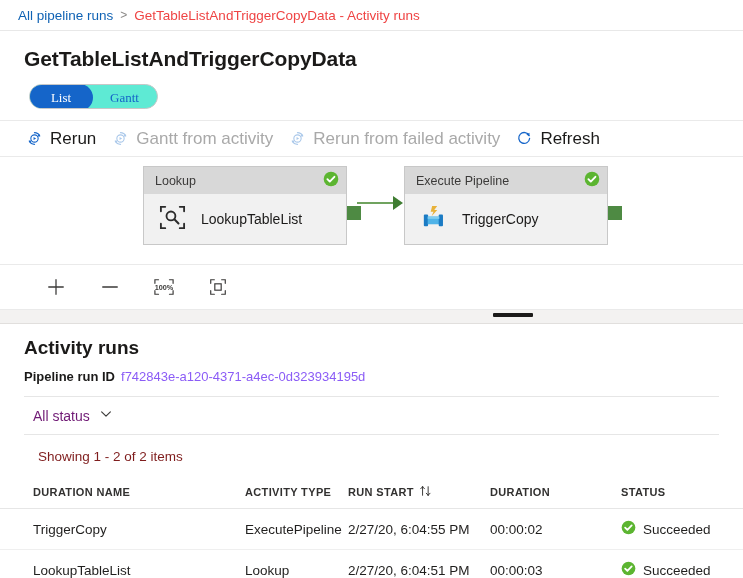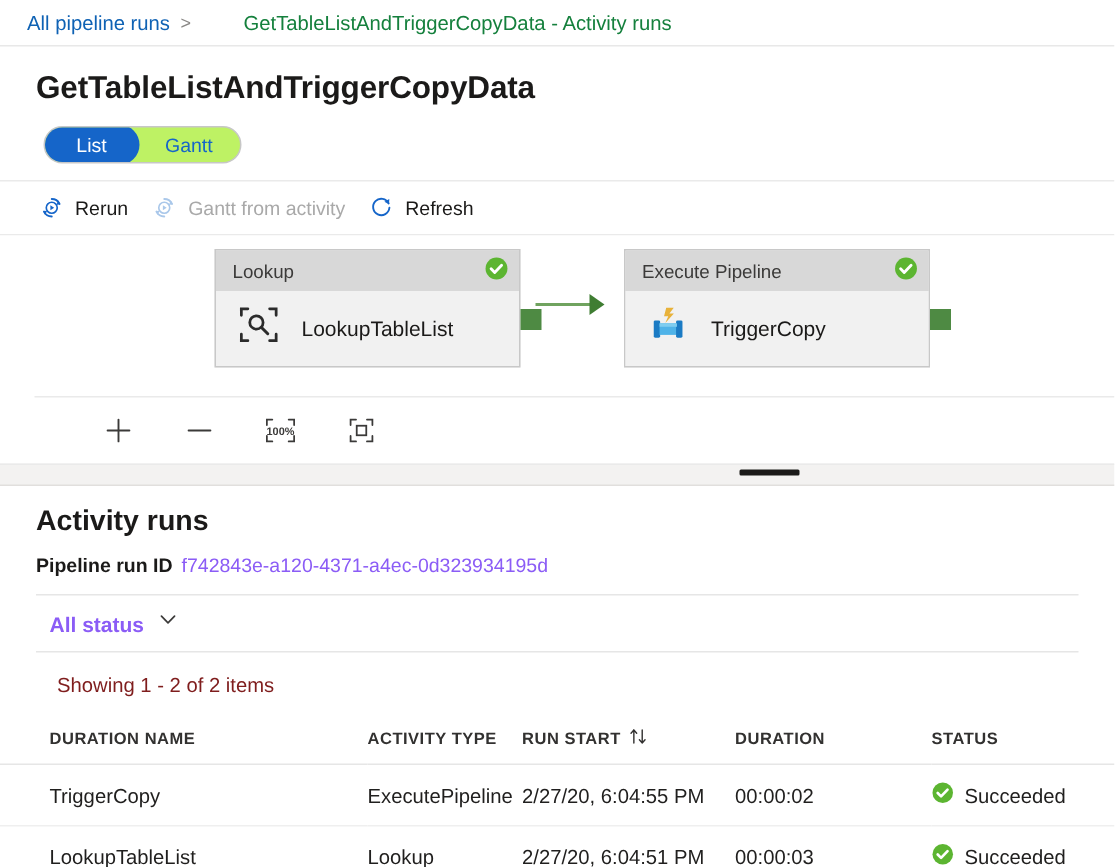--- a/index.html
+++ b/index.html
@@ -36,45 +36,44 @@
   .bc-link {
     color: #0f62b4;
     cursor: pointer;
   }
   .bc-sep {
     color: #8a8886;
     margin: 0 7px;
     font-size: 12px;
   }
   .bc-current {
-    color: #15803d;
-    margin-left: 28px;
+    color: #ef4444;
   }
 
   
   .title {
     font-size: 21px;
     font-weight: bold;
     color: #1b1a19;
     padding: 16px 0 0 24px;
     letter-spacing: -0.1px;
   }
 
   
   .pill-wrap {
     margin: 13px 0 0 29px;
     display: inline-flex;
-    align-items: center;
     border: 1px solid #c7c7c7;
     border-radius: 14px;
     height: 25px;
-    background: #bef264;
+    background: #5eead4;
     box-sizing: border-box;
     overflow: hidden;
     padding: 0;
+    font-family: Liberation Serif, serif;
   }
   .pill {
     height: 25px;
     display: flex;
     align-items: center;
     justify-content: center;
     font-size: 13px;
     padding: 0 18px;
     cursor: pointer;
     box-sizing: border-box;
@@ -103,21 +102,21 @@
     align-items: center;
     padding-left: 22px;
     gap: 0px;
     border-bottom: 1px solid #eaeaea;
     box-sizing: border-box;
   }
   .tb-btn {
     display: flex;
     align-items: center;
     gap: 7px;
-    font-size: 13px;
+    font-size: 17px;
     padding: 0 12px 0 4px;
     height: 30px;
     cursor: pointer;
     color: #1b1a19;
     white-space: nowrap;
   }
   .tb-btn.disabled {
     color: #a9a9a9;
     cursor: default;
   }
@@ -188,21 +187,20 @@
 
   
   .zoombar {
     height: 45px;
     display: flex;
     align-items: center;
     padding-left: 44px;
     gap: 30px;
     border-top: 1px solid #eaeaea;
     box-sizing: border-box;
-    margin-left: 23px;
   }
   .zoom-btn {
     width: 24px;
     height: 24px;
     display: flex;
     align-items: center;
     justify-content: center;
     cursor: pointer;
     color: #3b3a39;
   }
@@ -248,22 +246,22 @@
   }
   .filter-row {
     height: 37px;
     display: flex;
     align-items: center;
     padding-left: 33px;
     gap: 9px;
   }
   .filter-label {
     font-size: 14px;
-    font-weight: bold;
-    color: #8b5cf6;
+    font-weight: normal;
+    color: #701a75;
     cursor: pointer;
   }
 
   .showing-sep {
     margin: 0 24px;
     border-top: 1px solid #e6e6e6;
   }
   .showing {
     font-size: 13.5px;
     color: #7f1d1d;
@@ -355,20 +353,33 @@
           <path d="M10 16.8a6.8 6.8 0 0 1-6.1-3.8" fill="none" stroke="#aac8ea" stroke-width="1.5" stroke-linecap="round"></path>
           <path d="M15.2 4.3l1.4 2.9-3.1.6z" fill="#aac8ea"></path>
           <path d="M4.8 15.7l-1.4-2.9 3.1-.6z" fill="#aac8ea"></path>
           <circle cx="10" cy="10" r="4.3" fill="none" stroke="#aac8ea" stroke-width="1.3"></circle>
           <path d="M8.9 8.1l3 1.9-3 1.9z" fill="#aac8ea"></path>
         </svg>
       </span>
       <span>Gantt from activity</span>
     </div>
 
+    <div class="tb-btn disabled">
+      <span class="tb-ico">
+        <svg viewBox="0 0 20 20" width="17" height="17">
+          <path d="M10 3.2a6.8 6.8 0 0 1 6.1 3.8" fill="none" stroke="#aac8ea" stroke-width="1.5" stroke-linecap="round"></path>
+          <path d="M10 16.8a6.8 6.8 0 0 1-6.1-3.8" fill="none" stroke="#aac8ea" stroke-width="1.5" stroke-linecap="round"></path>
+          <path d="M15.2 4.3l1.4 2.9-3.1.6z" fill="#aac8ea"></path>
+          <path d="M4.8 15.7l-1.4-2.9 3.1-.6z" fill="#aac8ea"></path>
+          <circle cx="10" cy="10" r="4.3" fill="none" stroke="#aac8ea" stroke-width="1.3"></circle>
+          <path d="M8.9 8.1l3 1.9-3 1.9z" fill="#aac8ea"></path>
+        </svg>
+      </span>
+      <span>Rerun from failed activity</span>
+    </div>
 
     <div class="tb-btn">
       <span class="tb-ico">
         <svg viewBox="0 0 20 20" width="17" height="17">
           <path d="M15.4 6.6A6.4 6.4 0 1 0 16 10" fill="none" stroke="#1565c9" stroke-width="1.5" stroke-linecap="round"></path>
           <path d="M15.9 3.1l-.2 4.2-3.6-2z" fill="#1565c9"></path>
         </svg>
       </span>
       <span>Refresh</span>
     </div>
@@ -401,21 +412,21 @@
           </svg>
         </span>
         <span class="node-name">LookupTableList</span>
       </div>
       <div class="port" style="left:203px; top:39px;"></div>
     </div>
 
     <div class="conn" style="left:357px; top:45px; width:40px;"></div>
     <div class="arrowhead" style="left:393px; top:39px;"></div>
 
-    <div class="node" style="left:416px; top:9px;">
+    <div class="node" style="left:404px; top:9px;">
       <div class="node-head">
         <span class="node-head-label">Execute Pipeline</span>
         <span>
           <svg viewBox="0 0 16 16" width="16" height="16">
             <circle cx="8" cy="8" r="7.3" fill="#5cb531"></circle>
             <path d="M4.4 8.2l2.4 2.4 4.6-4.8" fill="none" stroke="#ffffff" stroke-width="1.9" stroke-linecap="round" stroke-linejoin="round"></path>
           </svg>
         </span>
       </div>
       <div class="node-body">

